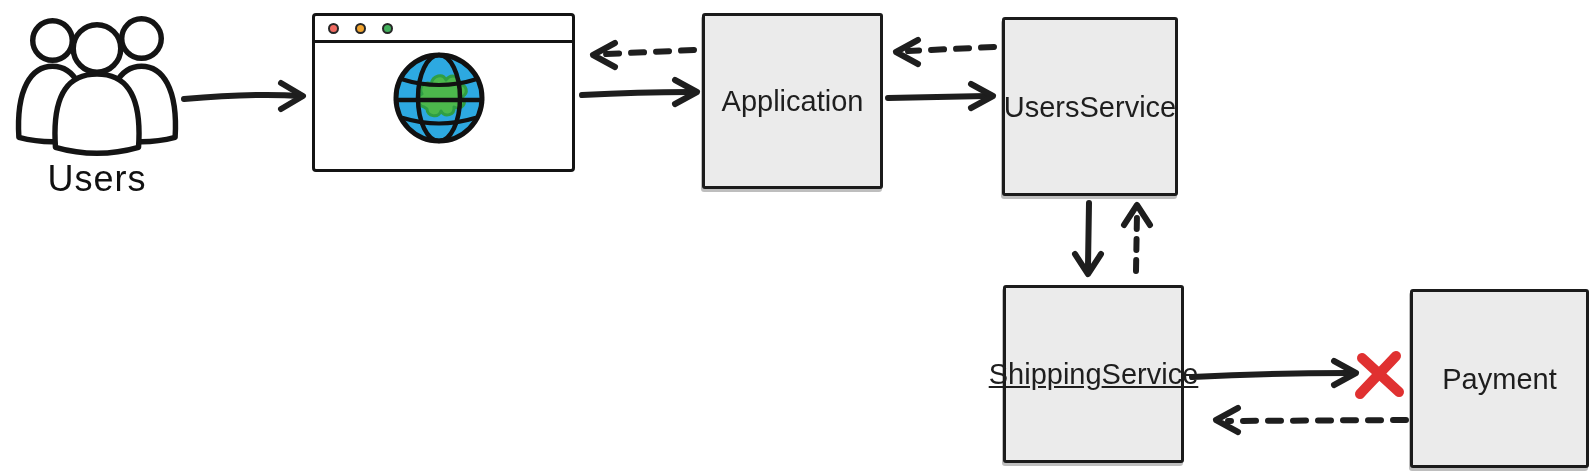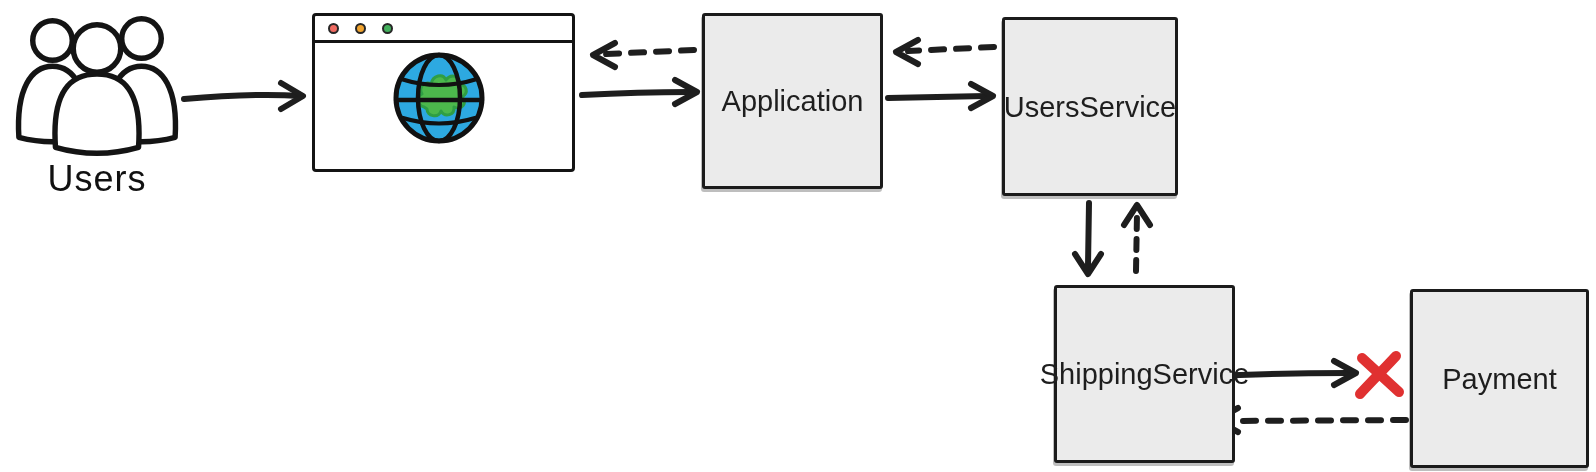--- a/index.html
+++ b/index.html
@@ -172,21 +172,21 @@
 
   <div class="node" style="left:702px; top:13px; width:175px; height:170px;">
     <span class="node-line">Application</span>
   </div>
 
   <div class="node" style="left:1002px; top:17px; width:170px; height:173px;">
     <span class="node-line">Users</span>
     <span class="node-line">Service</span>
   </div>
 
-  <div class="node" style="left:1054px; top:285px; width:175px; height:172px;">
+  <div class="node" style="left:1003px; top:285px; width:175px; height:172px;text-decoration:underline;">
     <span class="node-line">Shipping</span>
     <span class="node-line">Service</span>
   </div>
 
   <div class="node" style="left:1410px; top:289px; width:173px; height:173px;">
     <span class="node-line">Payment</span>
   </div>
 
 </div>
 

